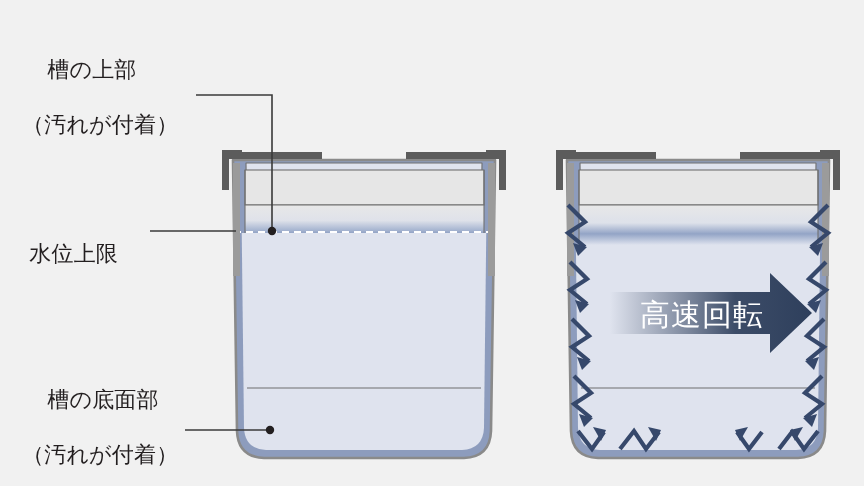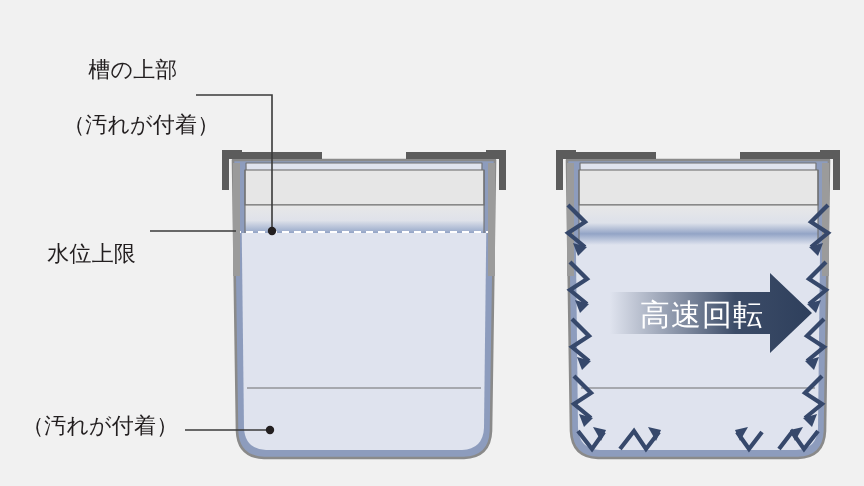--- a/index.html
+++ b/index.html
@@ -33,24 +33,23 @@
     font-family: "Liberation Sans", "DejaVu Sans", sans-serif;
     color: #231f20;
     white-space: pre;
     line-height: 1.30;
     letter-spacing: 0.2px;
   }
   #label-top {
     left: 22px;
     top: 27px;
     font-size: 22px;
-    margin-left: 41px;
   }
   #label-level {
-    left: 22px;
+    left: 4px;
     top: 211px;
     font-size: 22px;
   }
   #label-bottom {
     left: 22px;
     top: 357px;
     font-size: 22px;
   }
   .lbl .l2 { display: block; font-family: Liberation Mono, monospace; }
   .arrow-text {
@@ -219,16 +218,17 @@
   <div class="lbl" id="label-top">
     <span class="l1">槽の上部</span>
     <span class="l2">（汚れが付着）</span>
   </div>
 
   <div class="lbl" id="label-level">
     <span>水位上限</span>
   </div>
 
   <div class="lbl" id="label-bottom">
+    <span class="l1">槽の底面部</span>
     <span class="l2">（汚れが付着）</span>
   </div>
 
 </div>
 
 </body></html>

